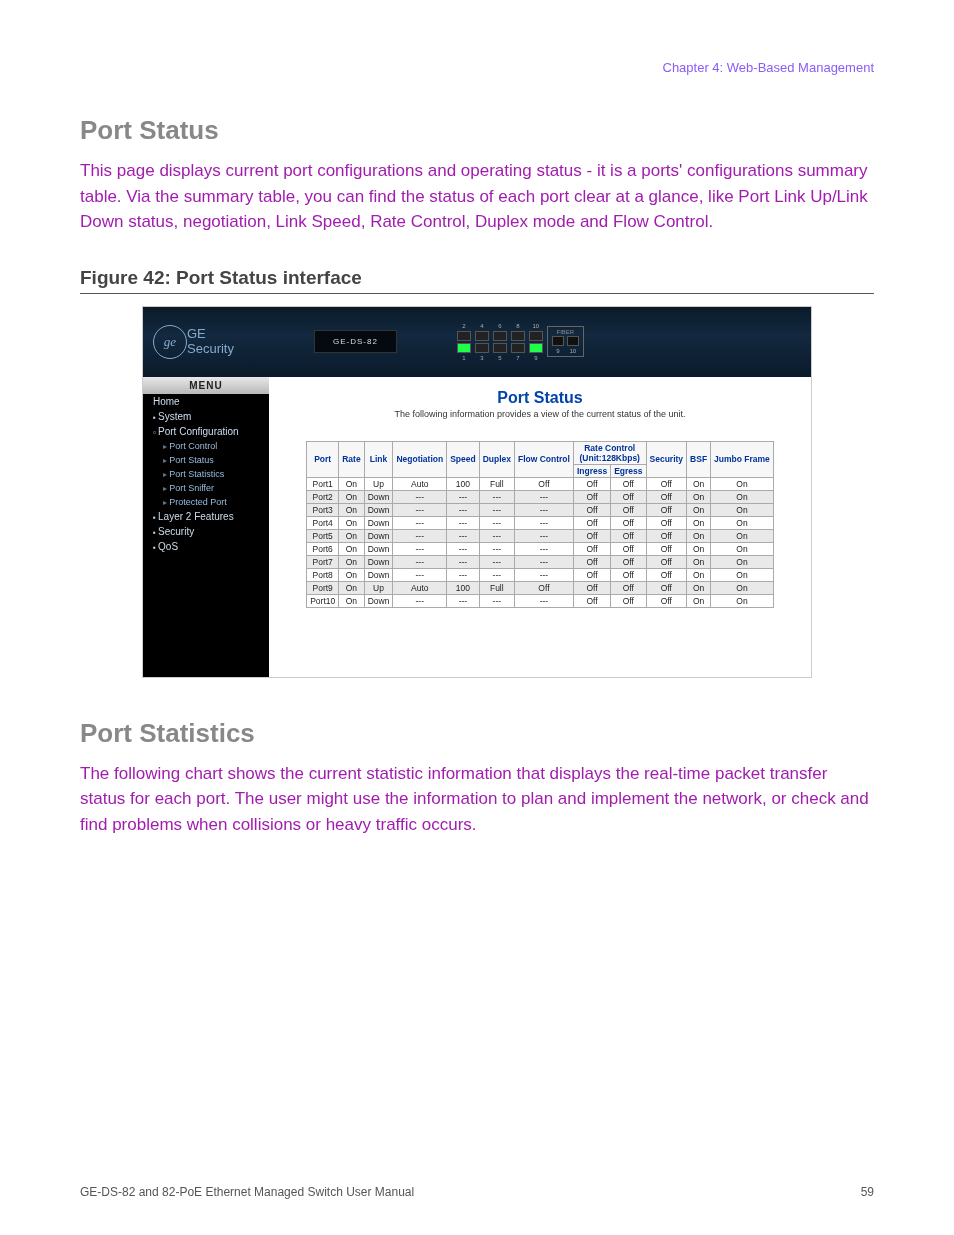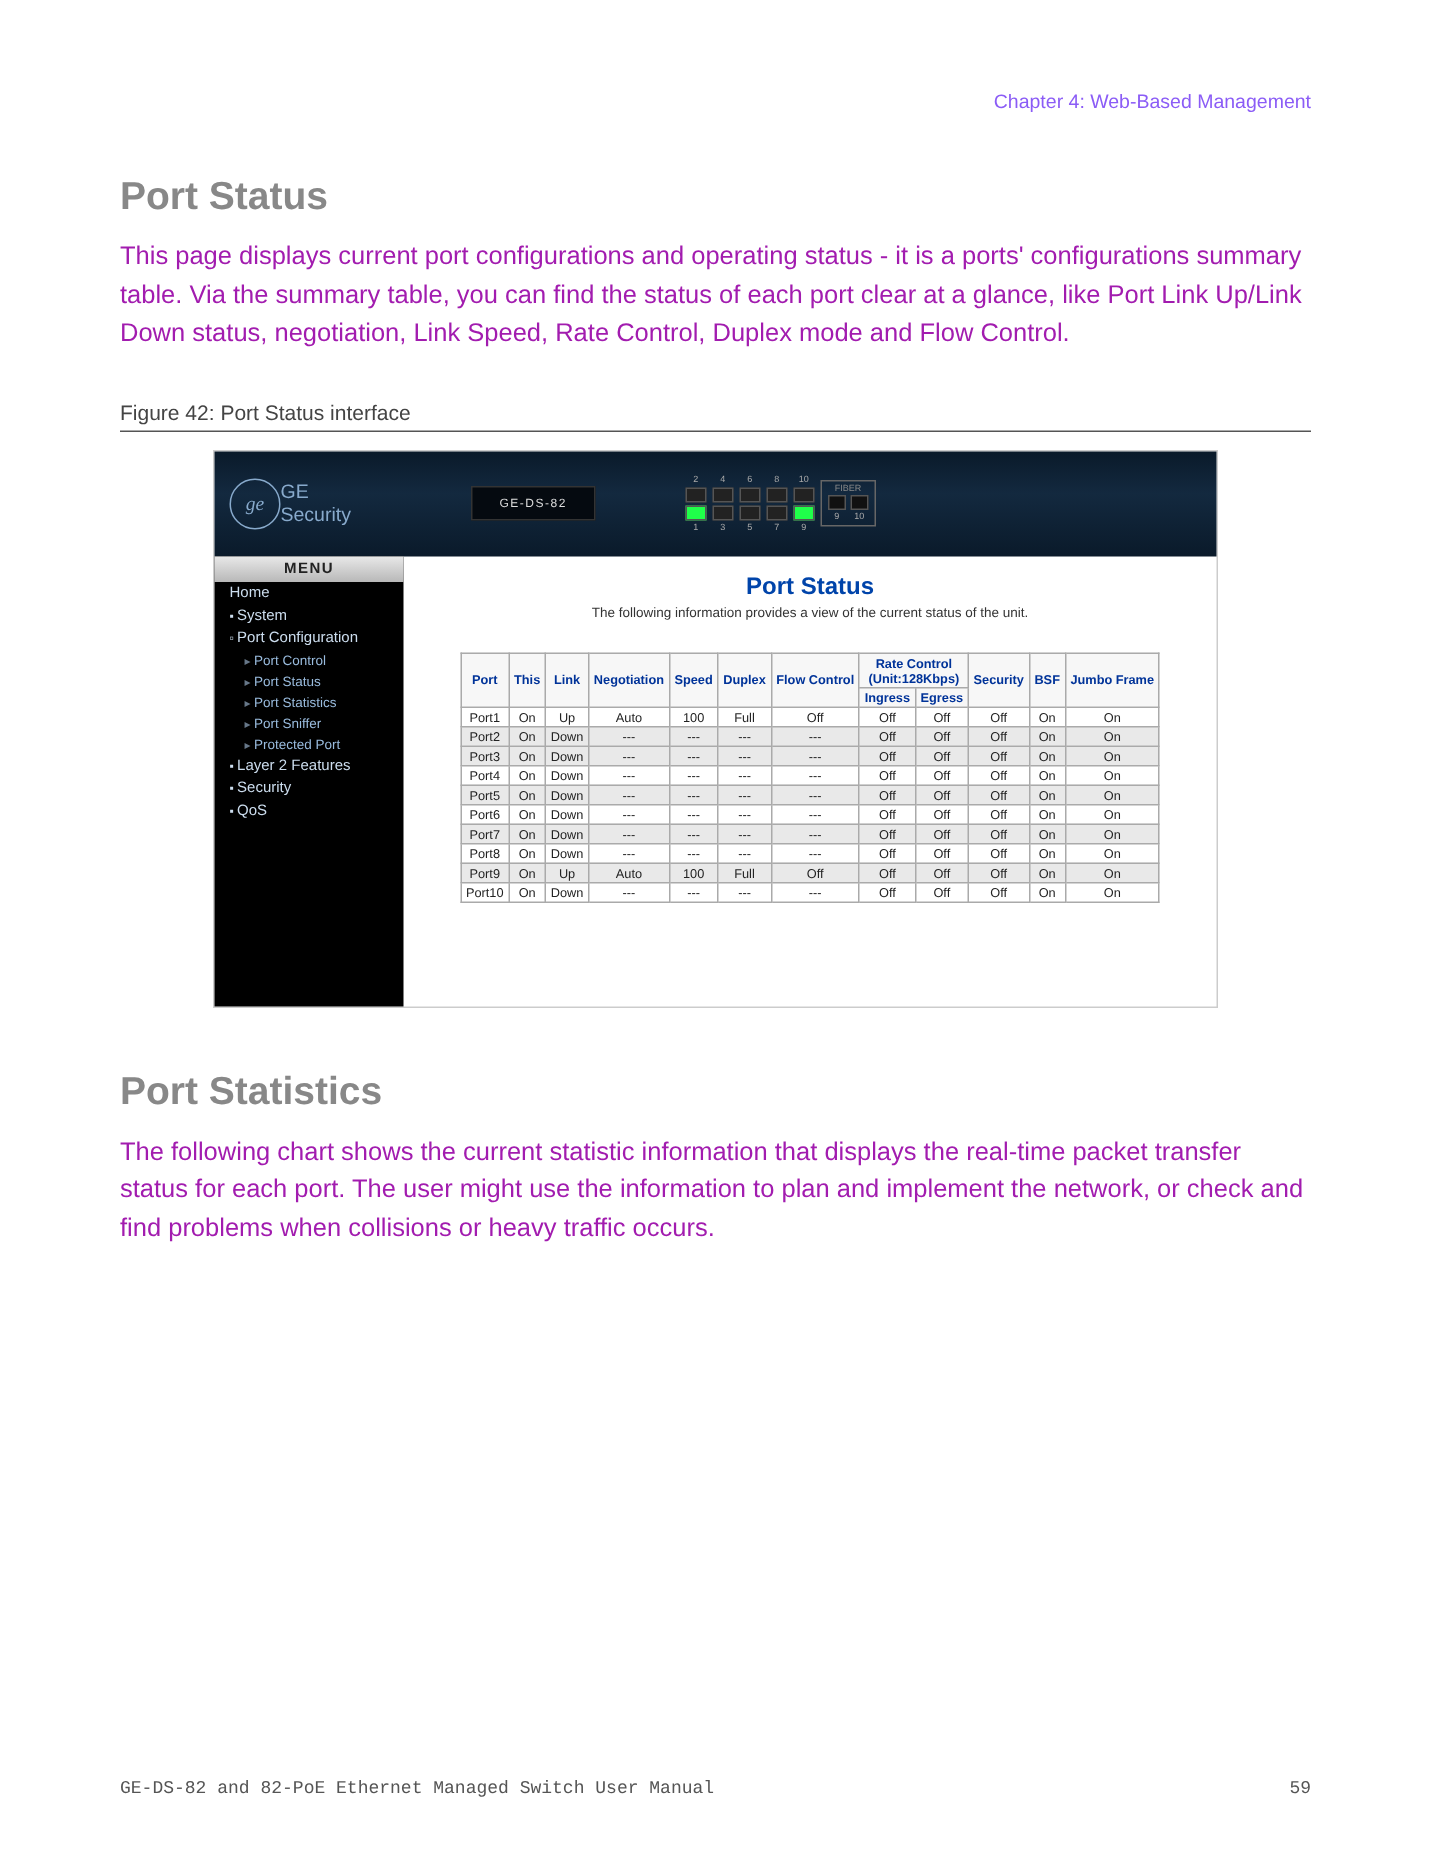--- a/index.html
+++ b/index.html
@@ -25,23 +25,23 @@
     font-weight: 600;
     margin: 20px 0 12px 0;
   }
   .body-text {
     font-size: 17px;
     color: #a21caf;
     line-height: 1.5;
     margin-bottom: 24px;
   }
   .figure-caption {
-    font-size: 14px;
+    font-size: 19px;
     color: #444;
-    font-weight: 400;
+    font-weight: 700;
     border-bottom: 1px solid #555;
     padding-bottom: 4px;
     margin-bottom: 12px;
     margin-top: 32px;
   }
 
   .screenshot {
     width: 670px;
     margin: 0 auto;
     background: #fff;
@@ -135,21 +135,20 @@
 
   .footer {
     position:absolute;
     bottom:36px;
     left:80px;
     right:80px;
     display:flex;
     justify-content:space-between;
     font-size:12px;
     color:#555;
-    font-family:Liberation Mono, monospace;
   }
 </style>
 </head>
 <body>
 
 <div class="chapter-header">Chapter 4: Web-Based Management</div>
 
 <div class="section-title">Port Status</div>
 <div class="body-text">This page displays current port configurations and operating status - it is a ports' configurations summary table. Via the summary table, you can find the status of each port clear at a glance, like Port Link Up/Link Down status, negotiation, Link Speed, Rate Control, Duplex mode and Flow Control.</div>
 <div class="figure-caption">Figure 42:  Port Status interface</div>
@@ -230,21 +229,21 @@
           <div class="menu-item"><span class="bullet-closed">QoS</span></div>
         </div>
     </div>
     <div class="content-panel">
       <div class="ps-title">Port Status</div>
       <div class="ps-subtitle">The following information provides a view of the current status of the unit.</div>
       <table class="status">
         <thead>
           <tr>
             <th rowspan="2">Port</th>
-            <th rowspan="2">This</th>
+            <th rowspan="2">Rate</th>
             <th rowspan="2">Link</th>
             <th rowspan="2">Negotiation</th>
             <th rowspan="2">Speed</th>
             <th rowspan="2">Duplex</th>
             <th rowspan="2">Flow Control</th>
             <th colspan="2">
               <span>Rate Control</span><br>
               <span>(Unit:128Kbps)</span>
             </th>
             <th rowspan="2">Security</th>

